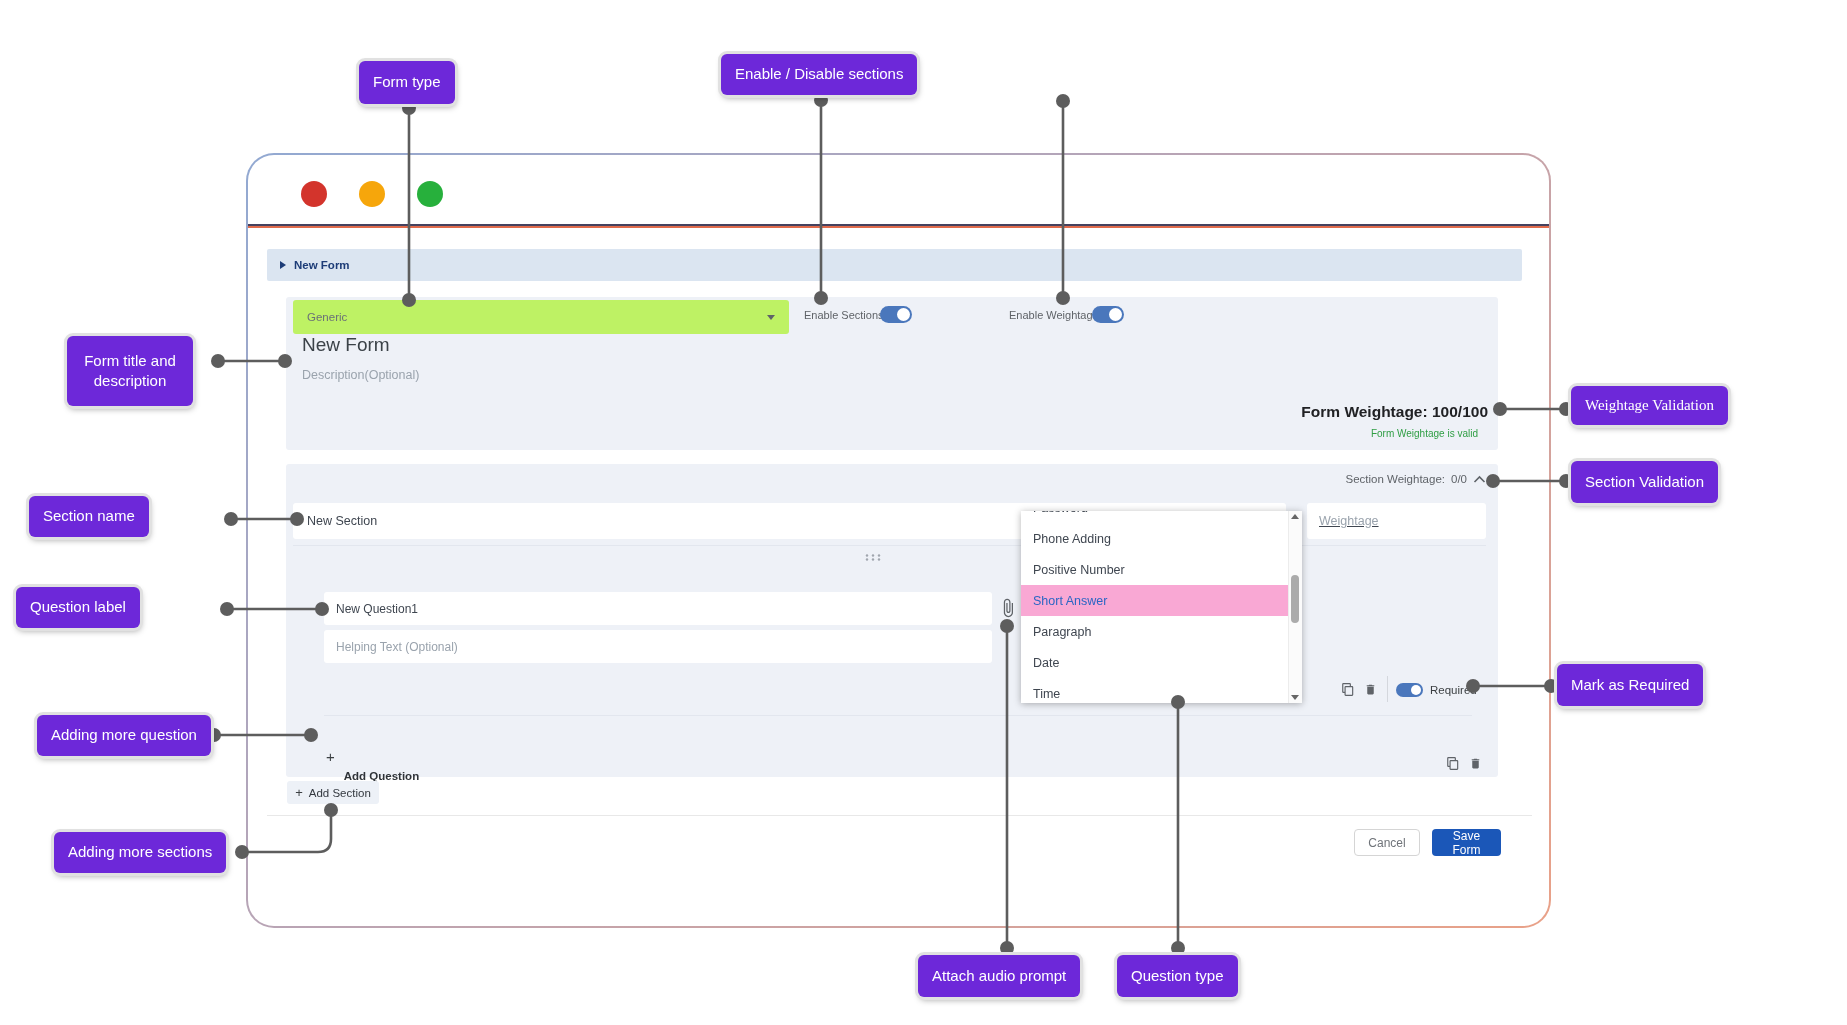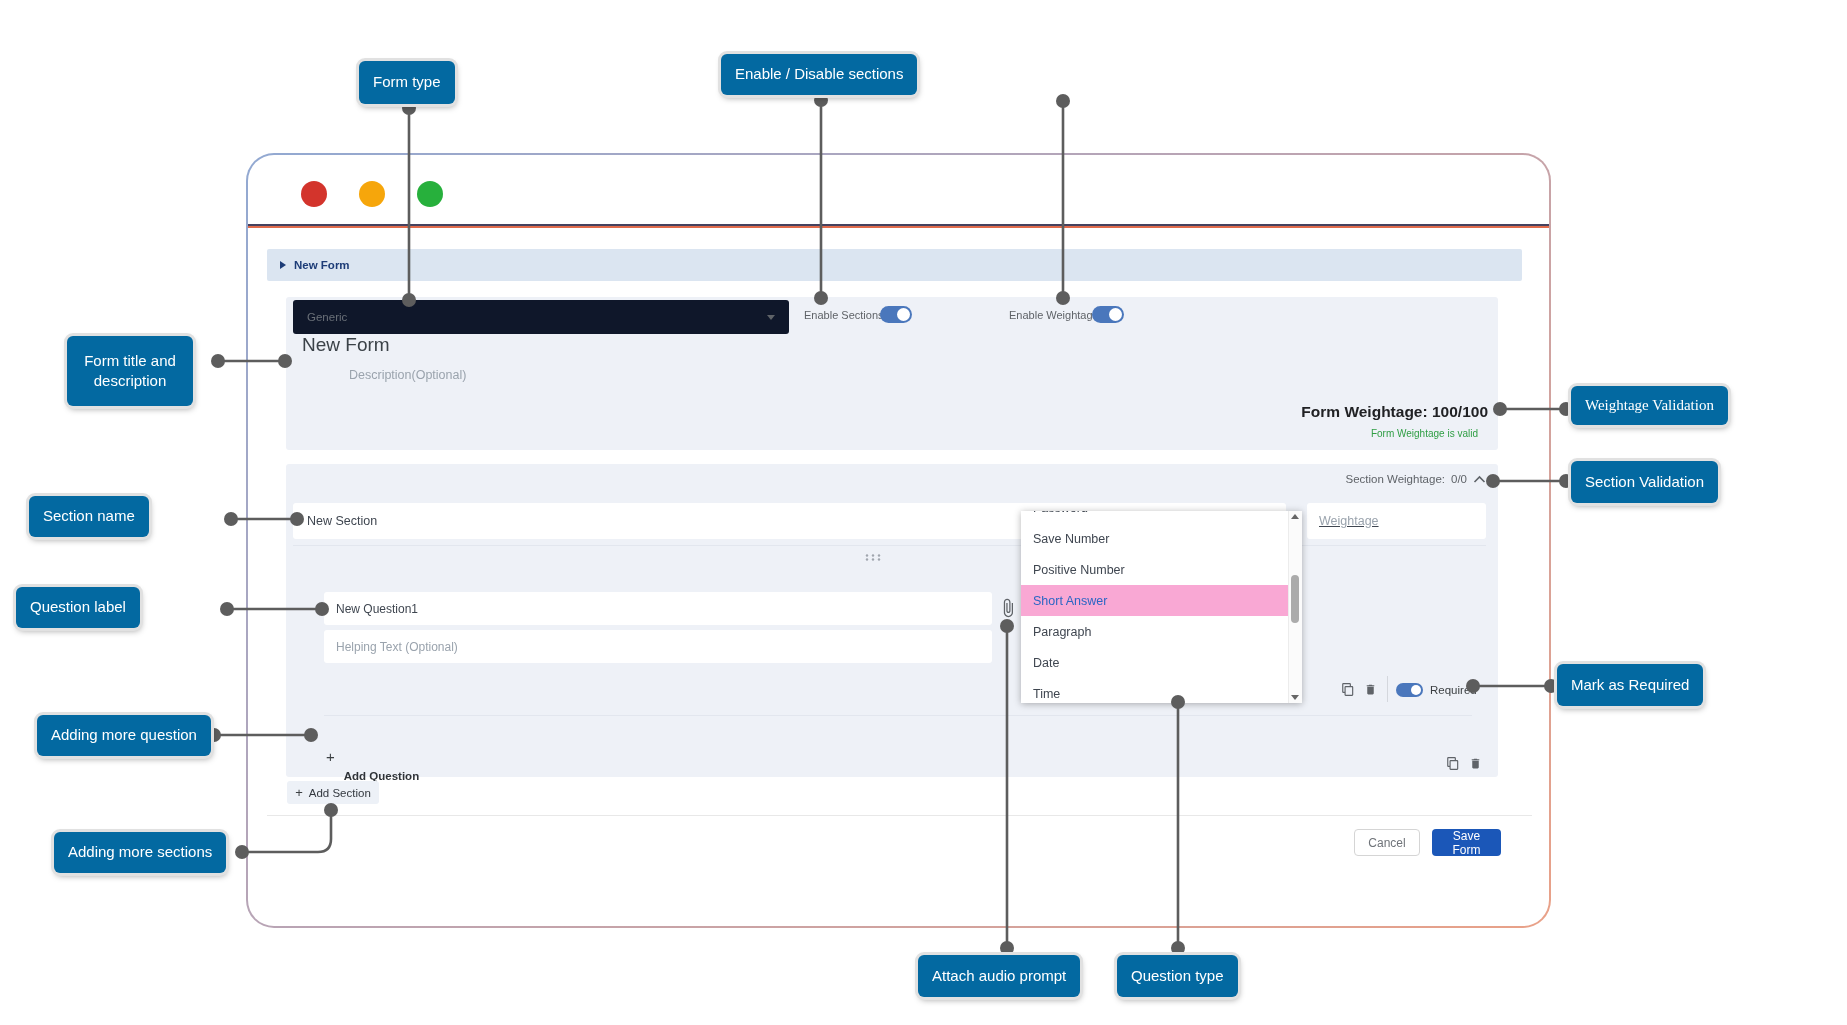--- a/index.html
+++ b/index.html
@@ -1,19 +1,19 @@
 <!DOCTYPE html>
 <html><head>
 <meta charset="utf-8">
 <style>
   html,body{margin:0;padding:0;background:#ffffff;font-family:"Liberation Sans",sans-serif;}
   #canvas{position:relative;width:1847px;height:1025px;background:#fff;overflow:hidden;}
 
   
-  .callout{position:absolute;z-index:6;background:#0369a1;color:#fff;font-size:15px;
+  .callout{position:absolute;z-index:6;background:#6d28d9;color:#fff;font-size:15px;
     padding:10px 14px;border-radius:6px;display:flex;align-items:center;justify-content:center;
     text-align:center;line-height:1.35;white-space:nowrap;
     box-shadow:0 0 0 3px #e1e1e1,1px 3px 6px rgba(0,0,0,.35);}
   .callout.wrap{white-space:normal;}
 
   
   #connectors{position:absolute;left:0;top:0;z-index:5;pointer-events:none;}
   #connectors line,#connectors path{stroke:#5d5d5d;stroke-width:2.6;fill:none;}
   #connectors circle{fill:#5d5d5d;}
 
@@ -27,35 +27,35 @@
 
   .breadcrumb{position:absolute;left:19px;top:94px;width:1255px;height:32px;background:#dbe5f1;
     display:flex;align-items:center;gap:8px;padding-left:13px;box-sizing:border-box;border-radius:2px;}
   .bc-arrow{width:0;height:0;border-left:6px solid #1d3c77;border-top:4px solid transparent;border-bottom:4px solid transparent;}
   .bc-text{font-size:11.5px;font-weight:bold;color:#1d3c77;}
 
   .card{position:absolute;background:#eef1f7;border-radius:3px;}
   .card-form{left:38px;top:142px;width:1212px;height:153px;}
   .card-section{left:38px;top:309px;width:1212px;height:313px;}
 
-  .select{position:absolute;left:7px;top:3px;width:496px;height:34px;background:#0f172a;border-radius:3px;
+  .select{position:absolute;left:7px;top:3px;width:496px;height:34px;background:#bef264;border-radius:3px;
     display:flex;align-items:center;justify-content:space-between;padding:0 14px;box-sizing:border-box;cursor:pointer;}
   .select-text{font-size:11.5px;color:#6a7078;}
   .caret-down{width:0;height:0;border-top:5px solid #5f6368;border-left:4.5px solid transparent;border-right:4.5px solid transparent;}
 
   .tog-label{position:absolute;font-size:11px;color:#5f6368;}
   .toggle{position:absolute;width:32px;height:17px;border-radius:9px;background:#4a77bc;cursor:pointer;}
   .toggle .knob{position:absolute;right:2px;top:2px;width:13px;height:13px;border-radius:50%;background:#fff;}
   .toggle.small{width:27px;height:14px;border-radius:7px;}
   .toggle.small .knob{width:10px;height:10px;right:2px;top:2px;}
 
   .form-title-input{position:absolute;left:14px;top:36px;width:700px;border:none;background:transparent;
     font-size:19px;color:#3b4248;font-family:"Liberation Sans",sans-serif;outline:none;}
   .form-desc-input{position:absolute;left:14px;top:70px;width:700px;border:none;background:transparent;
-    font-size:12.5px;color:#3f4650;font-family:"Liberation Sans",sans-serif;outline:none;margin-left:47px;}
+    font-size:12.5px;color:#3f4650;font-family:"Liberation Sans",sans-serif;outline:none;}
   .form-desc-input::placeholder{color:#9aa3ad;}
   .fw-line{position:absolute;right:10px;top:106px;font-size:15.5px;color:#202124;font-weight:bold;}
   .fw-status{position:absolute;right:20px;top:131px;font-size:10px;color:#2f9e44;}
 
   .sw-row{position:absolute;right:12px;top:9px;display:flex;align-items:center;gap:6px;font-size:11.5px;color:#5f6368;}
   .tf{background:#fff;border:none;border-radius:3px;font-size:12.5px;color:#3f4650;
     font-family:"Liberation Sans",sans-serif;outline:none;box-sizing:border-box;}
   .tf::placeholder{color:#9aa3ad;}
 
   .divider-h{position:absolute;height:1px;background:#e2e6ee;}
@@ -201,21 +201,21 @@
         </span>
         <span class="icon-btn" style="left:1183px;top:292px;">
           <svg width="13" height="15" viewBox="0 0 24 24">
               <path fill="#5f6368" d="M6 19c0 1.1.9 2 2 2h8c1.1 0 2-.9 2-2V7H6v12zM19 4h-3.5l-1-1h-5l-1 1H5v2h14V4z"></path>
             </svg>
         </span>
       </div>
 
       <div class="dropdown">
         <div class="dd-item first">Password</div>
-        <div class="dd-item">Save Number</div>
+        <div class="dd-item">Phone Adding</div>
         <div class="dd-item">Positive Number</div>
         <div class="dd-item selected">Short Answer</div>
         <div class="dd-item">Paragraph</div>
         <div class="dd-item">Date</div>
         <div class="dd-item">Time</div>
         <div class="dd-scroll">
           <span class="dd-up"></span>
           <span class="dd-dn"></span>
           <span class="dd-thumb"></span>
         </div>

